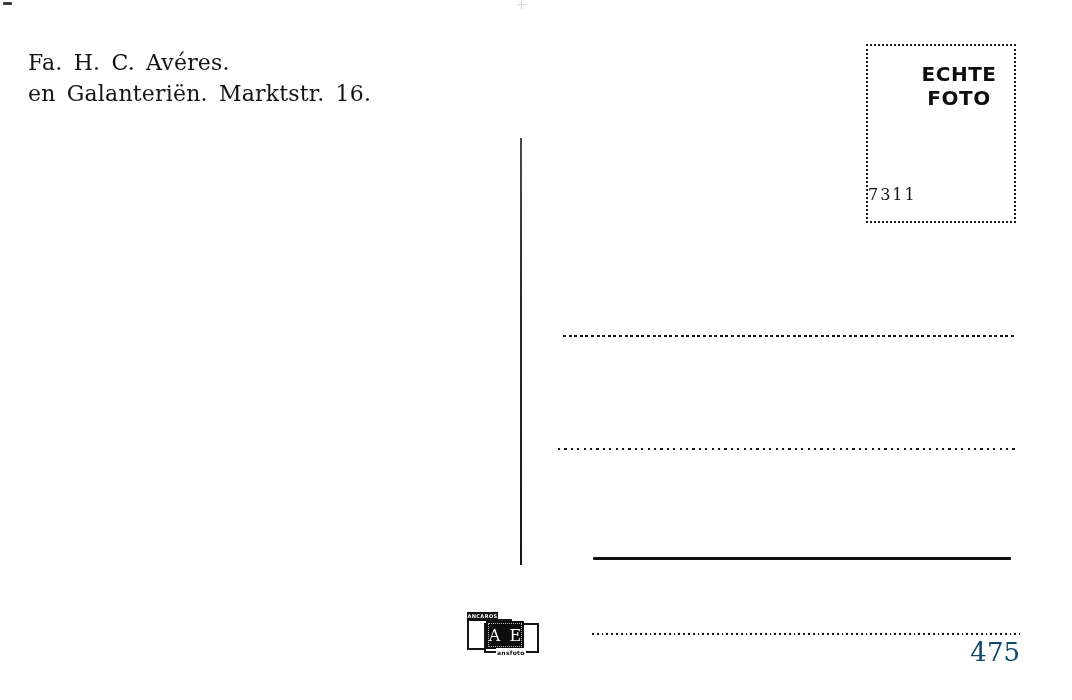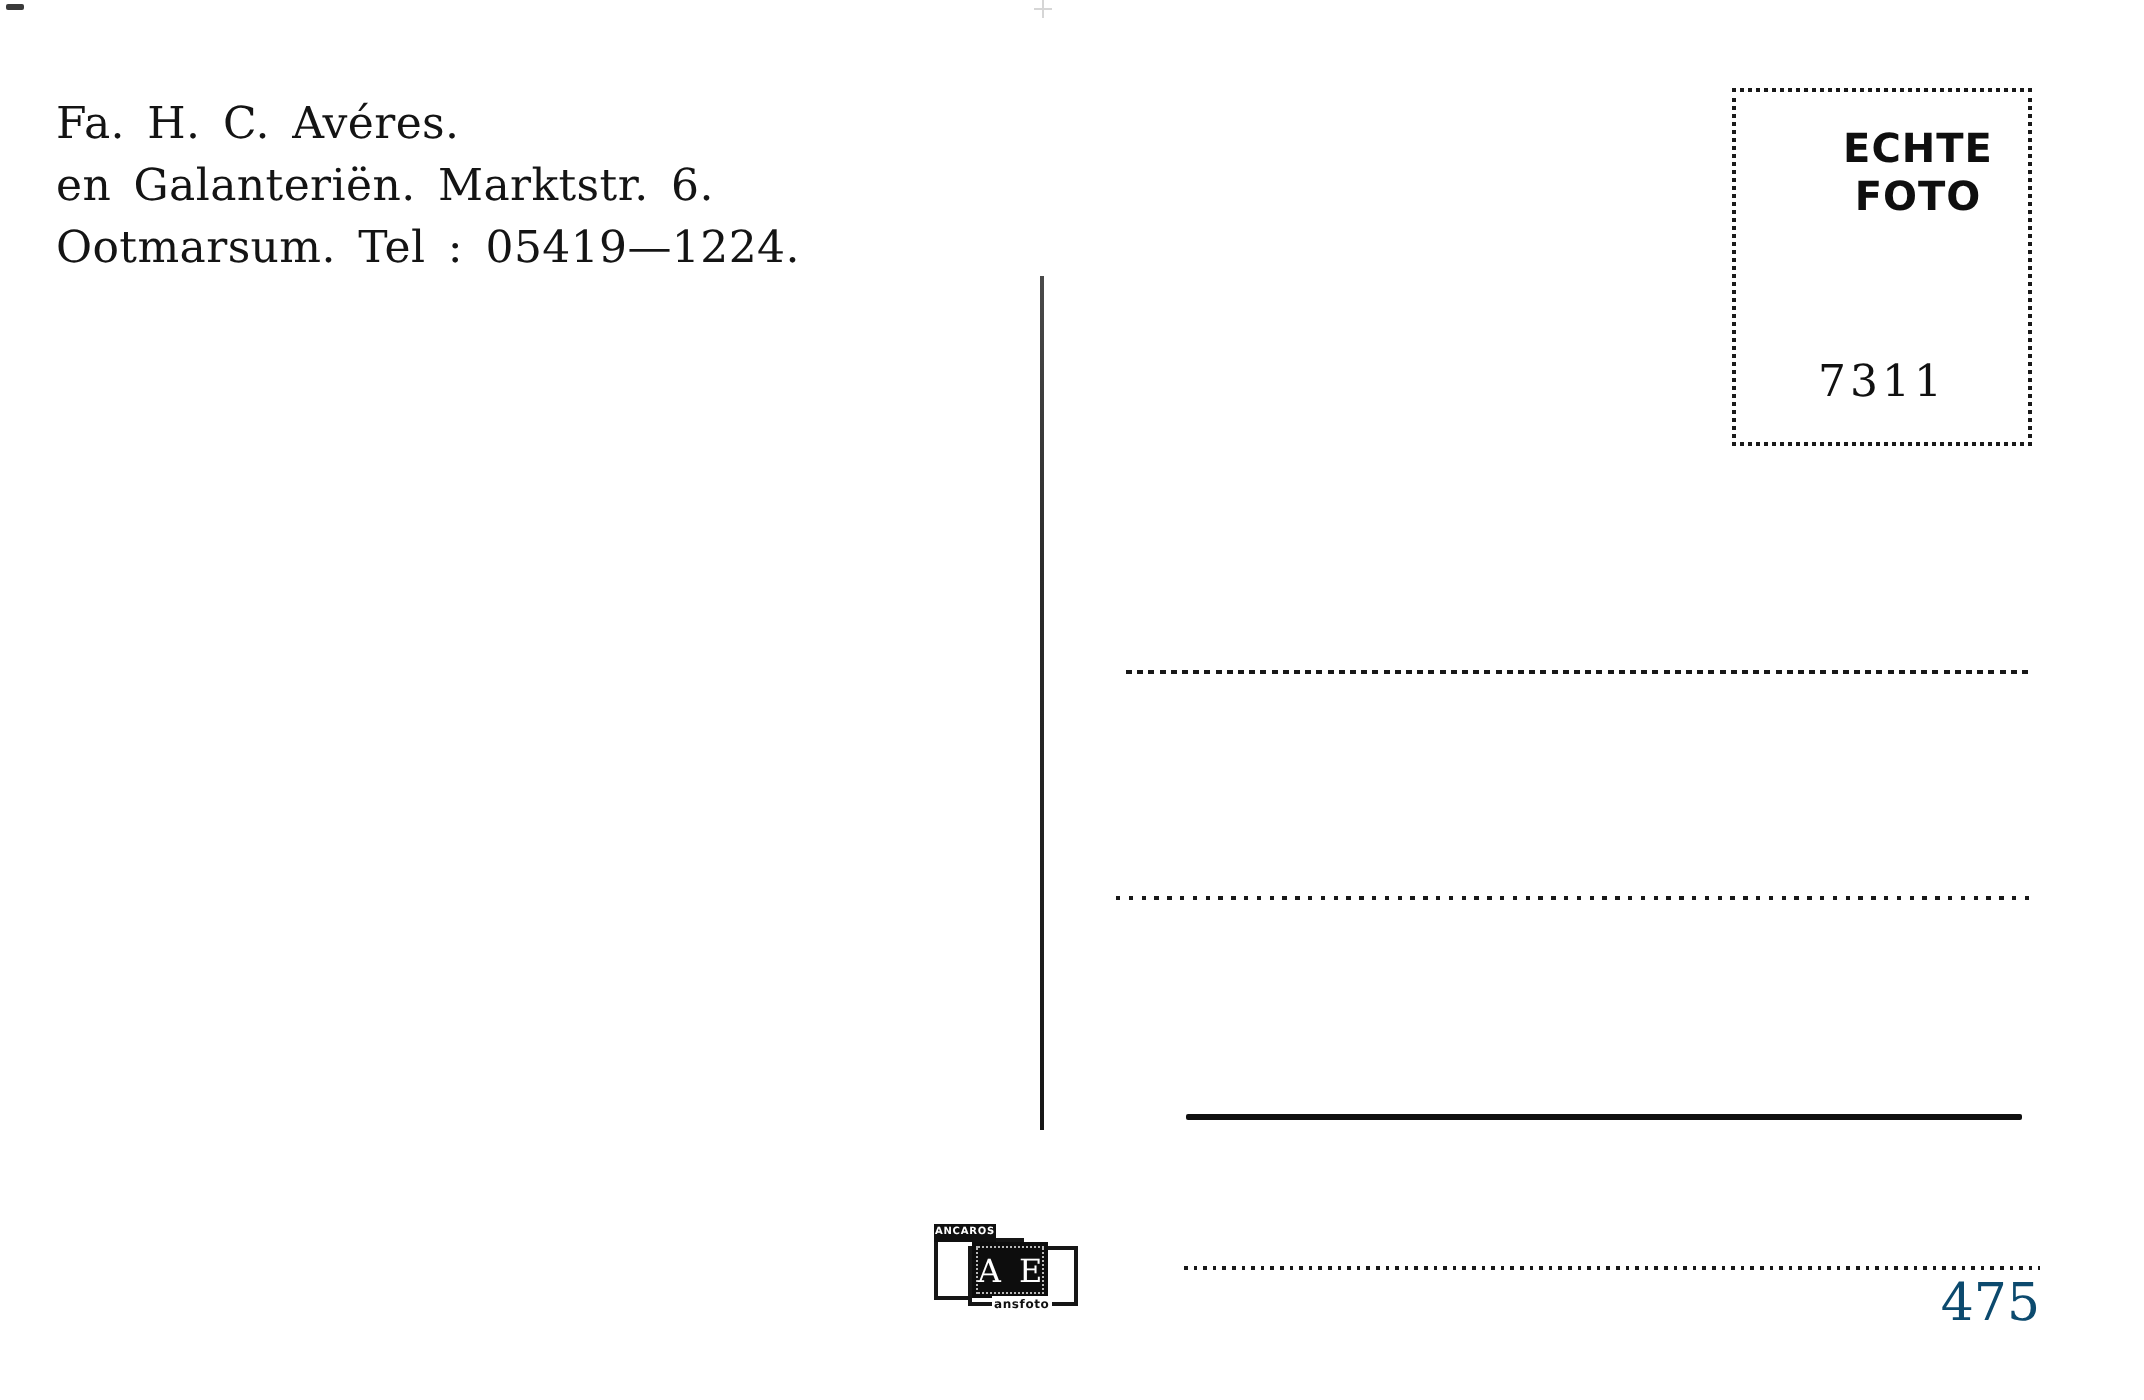--- a/index.html
+++ b/index.html
@@ -62,22 +62,22 @@
     font-weight: 700;
     font-size: 20px;
     letter-spacing: 0.5px;
     color: #0f0f0f;
     margin-left: 36px;
   }
   .stamp-number {
     position: absolute;
     bottom: 17px;
     left: 0; width: 100%;
-    text-align: center;
-    font-size: 22px;
+    text-align: left;
+    font-size: 16px;
     letter-spacing: 2px;
     color: #111;
   }
 
   
   .divider-v {
     position: absolute;
     left: 520px; top: 138px;
     width: 2px; height: 427px;
     background: linear-gradient(to bottom, #4a4a4a 0%, #2b2b2b 35%, #161616 100%);
@@ -187,22 +187,21 @@
 </head>
 <body>
 
 <div class="postcard">
 
   <div class="artifact-dash"></div>
   <div class="reg-mark"></div>
 
   <div class="publisher">
     <div class="pub-line">Fa. H. C. Avéres.</div>
-    <div class="pub-line">en Galanteriën. Marktstr. 6.</div>
-    <div class="pub-line">Ootmarsum. Tel : 05419—1224.</div>
+    <div class="pub-line">en Galanteriën. Marktstr. 16.</div>
   </div>
 
   <div class="stamp-box">
     <div class="stamp-label">ECHTE FOTO</div>
     <div class="stamp-number">7311</div>
   </div>
 
   <div class="divider-v"></div>
 
   <div class="addr-line addr-line-1"></div>

